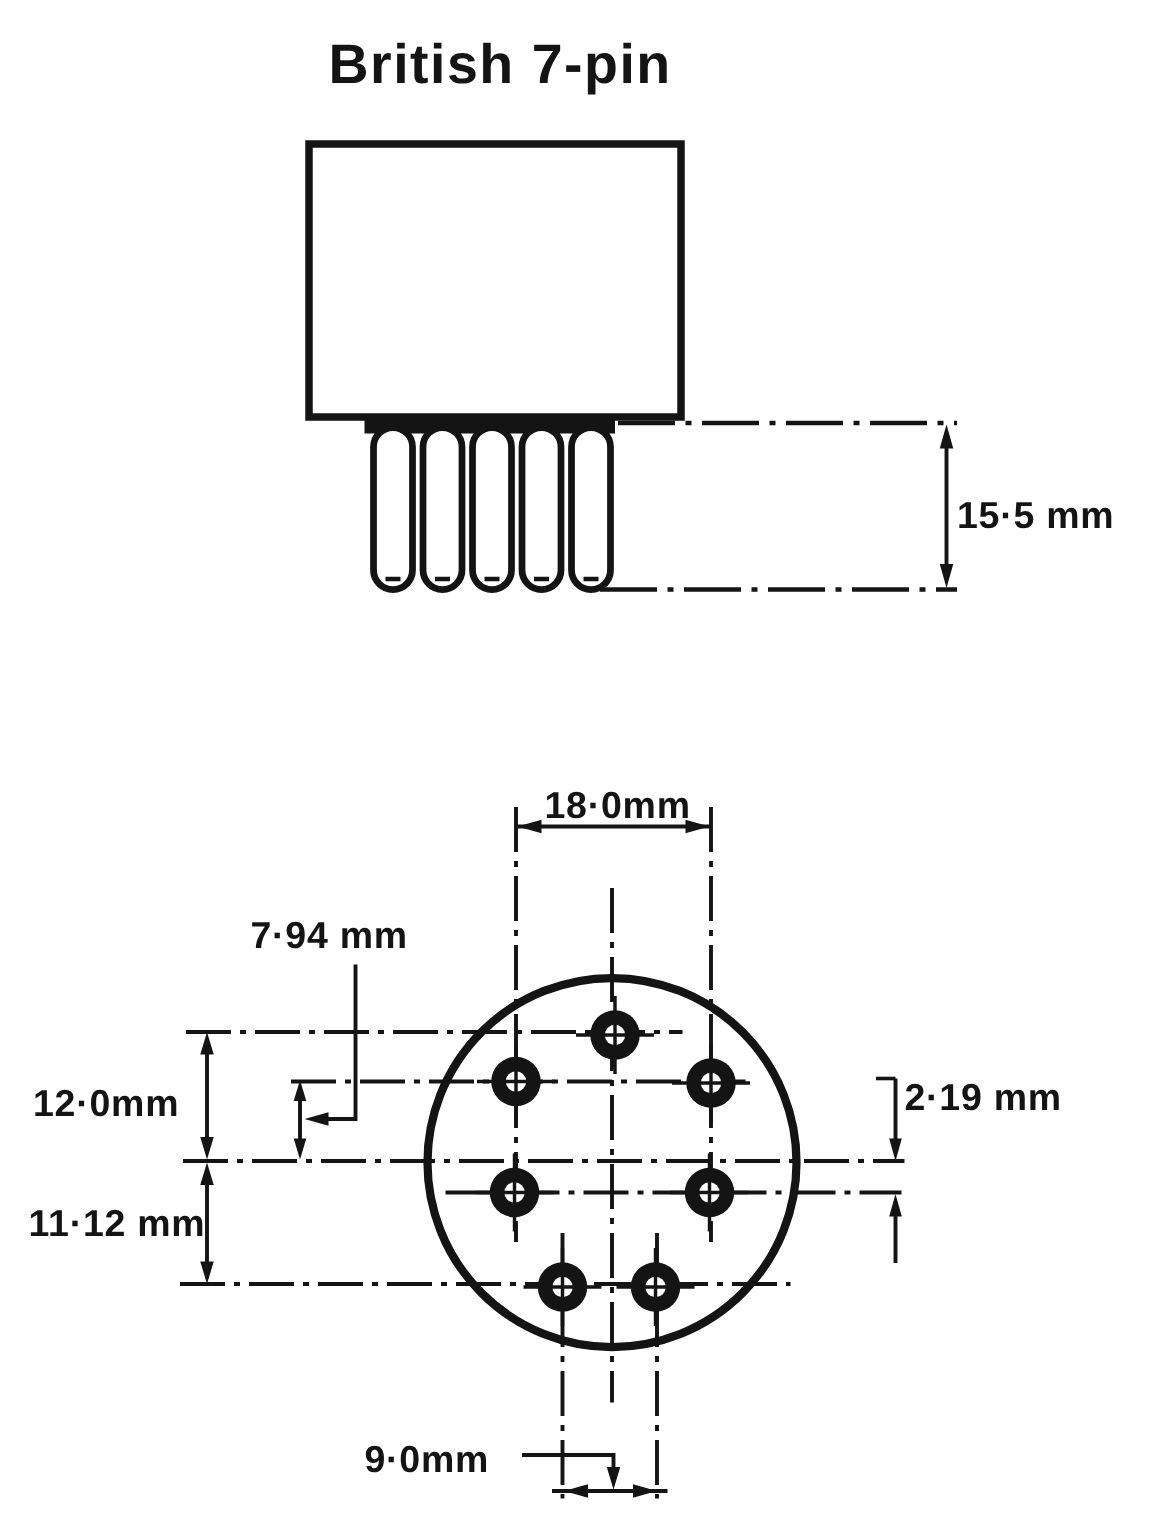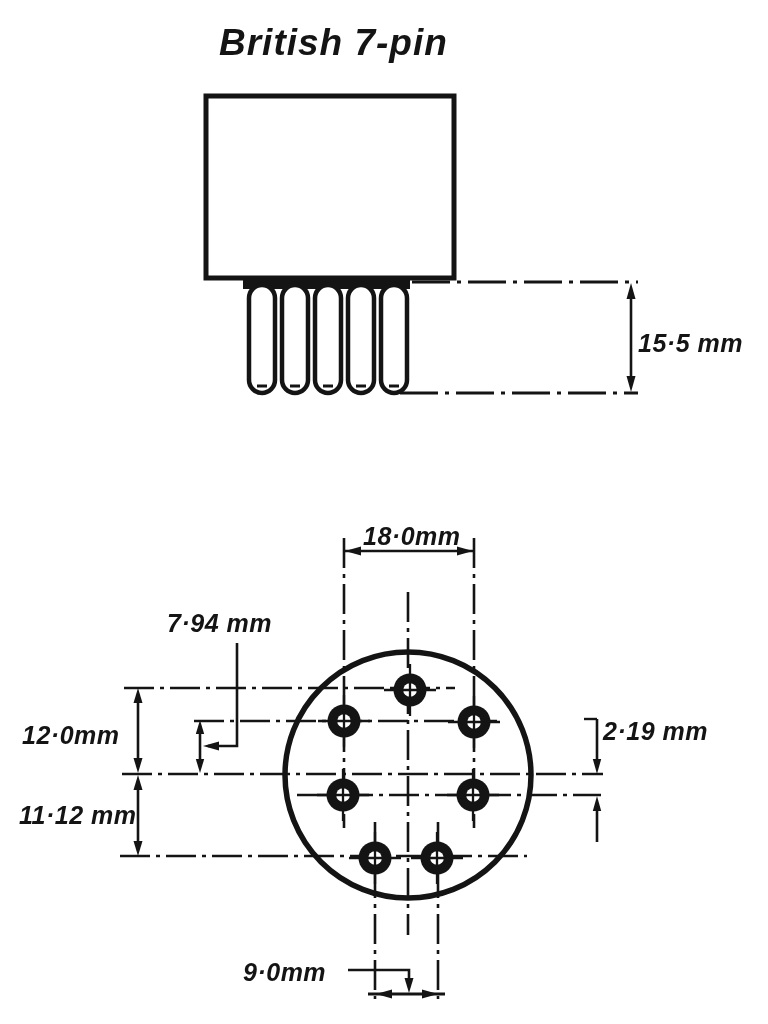--- a/index.html
+++ b/index.html
@@ -1,18 +1,18 @@
 <!DOCTYPE html>
 <html style="--ink: #141414; --paper: #ffffff;"><head>
 <meta charset="utf-8">
 <style>
   :root { --ink: #141414; --paper: #ffffff; }
   * { margin: 0; padding: 0; box-sizing: border-box; }
   html, body { width: 768px; height: 1024px; background: var(--paper); overflow: hidden; }
-  #stage { position: relative; width: 768px; height: 720px; background: var(--paper); font-style: italic; }
+  #stage { position: relative; width: 768px; height: 720px; background: var(--paper); }
   svg { position: absolute; left: 0; top: 0; }
   .stroke { stroke: var(--ink); fill: none; }
   .fillink { fill: var(--ink); stroke: none; }
   .title-text {
     font-family: "Liberation Sans", sans-serif;
     font-size: 37px; font-weight: 700; letter-spacing: 1px;
     fill: var(--ink);
   }
   .dim-label {
     font-family: "Liberation Sans", sans-serif;

